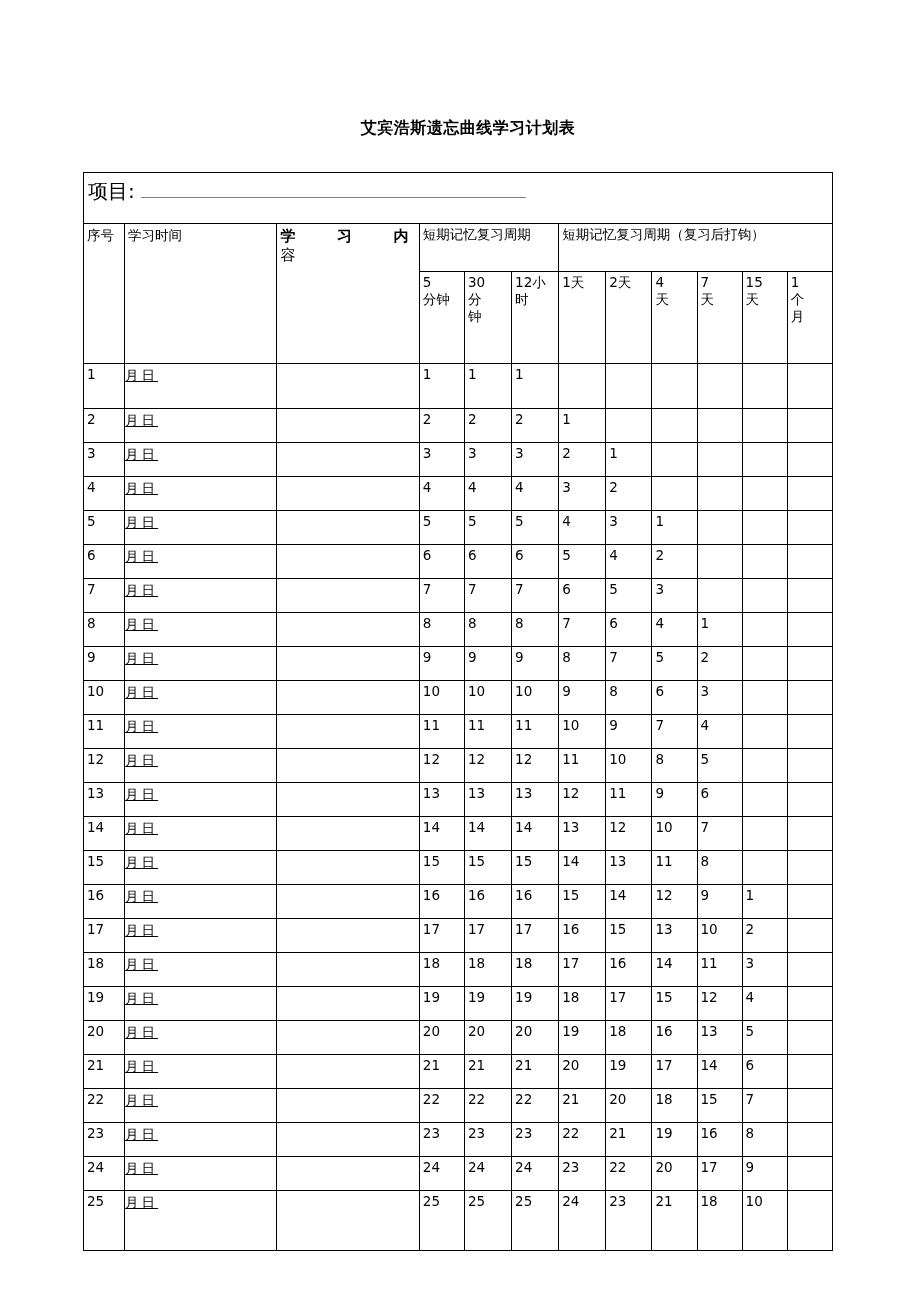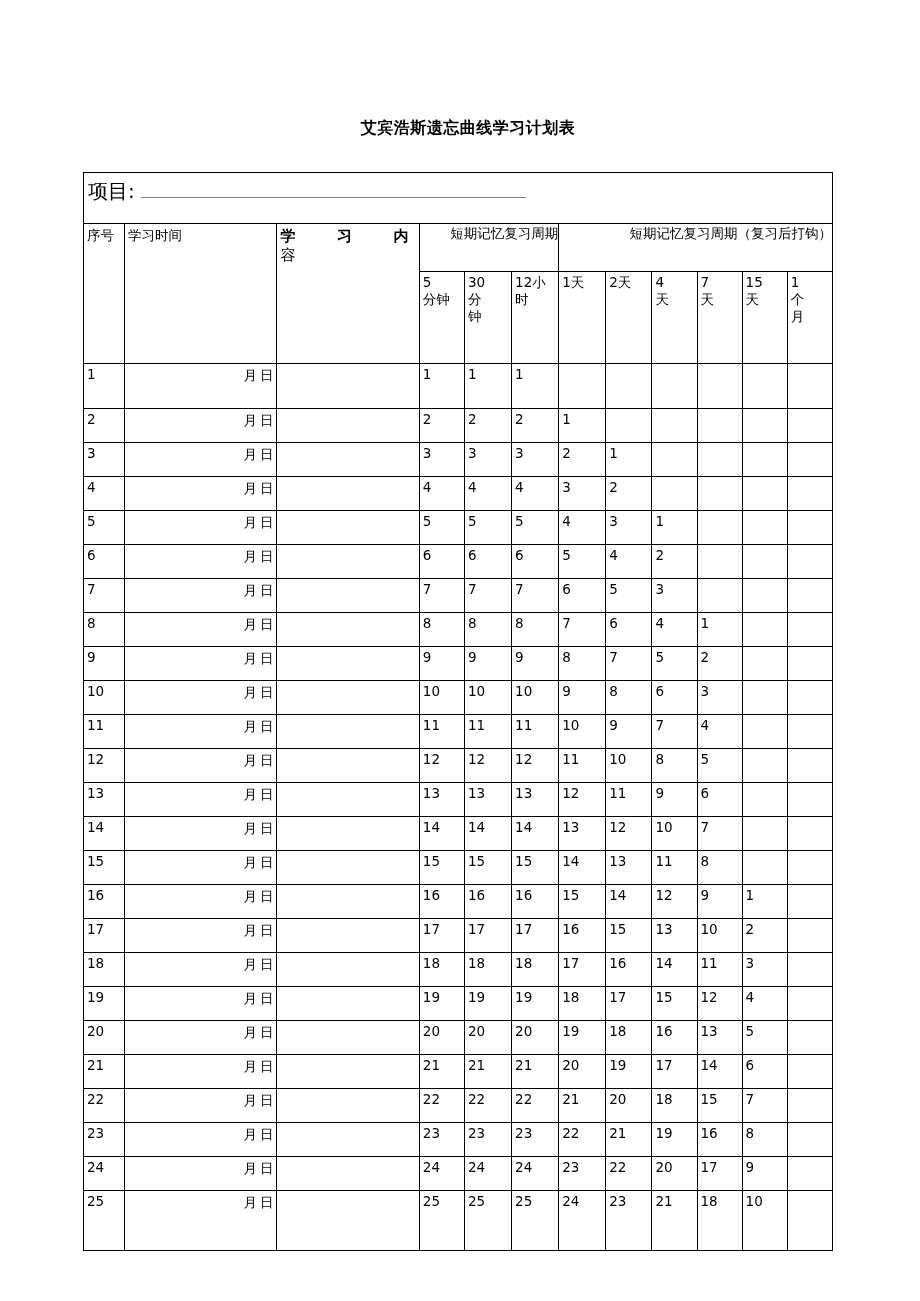--- a/index.html
+++ b/index.html
@@ -80,23 +80,22 @@
     margin-left: 6px;
     vertical-align: baseline;
   }
 
   
   .grp-head {
     height: 44px;
     padding: 3px 0 0 3px !important;
     vertical-align: top;
     font-size: 15px;
-    font-family: Liberation Mono, monospace;
+    font-family: Liberation Serif, serif;
     white-space: nowrap;
-    text-align: right;
   }
 
   .col-seq   { width: 41px; }
   .col-time  { width: 152px; }
   .col-cont  { width: 142px; }
   .col-sub   { width: 45px; }
   .col-sub2  { width: 47px; }
   .col-long1 { width: 47px; }
   .col-long2 { width: 46px; }
   .col-long3 { width: 45px; }
@@ -144,25 +143,26 @@
 
   
   .row-seq {
     padding: 2px 0 0 3px !important;
     vertical-align: top;
     font-size: 14px;
     font-family: "DejaVu Sans", "Liberation Sans", sans-serif;
   }
   .row-time {
     padding: 3px 0 0 0 !important;
-    text-align: right;
+    text-align: left;
     vertical-align: top;
     font-size: 15px;
     font-family: "DejaVu Sans", "Liberation Sans", sans-serif;
     letter-spacing: 3px;
+    text-decoration: underline;
   }
   .row-cont {
     padding: 2px 0 0 3px !important;
   }
   .row-num {
     padding: 2px 0 0 3px !important;
     vertical-align: top;
     font-size: 14px;
     font-family: "DejaVu Sans", "Liberation Sans", sans-serif;
   }

